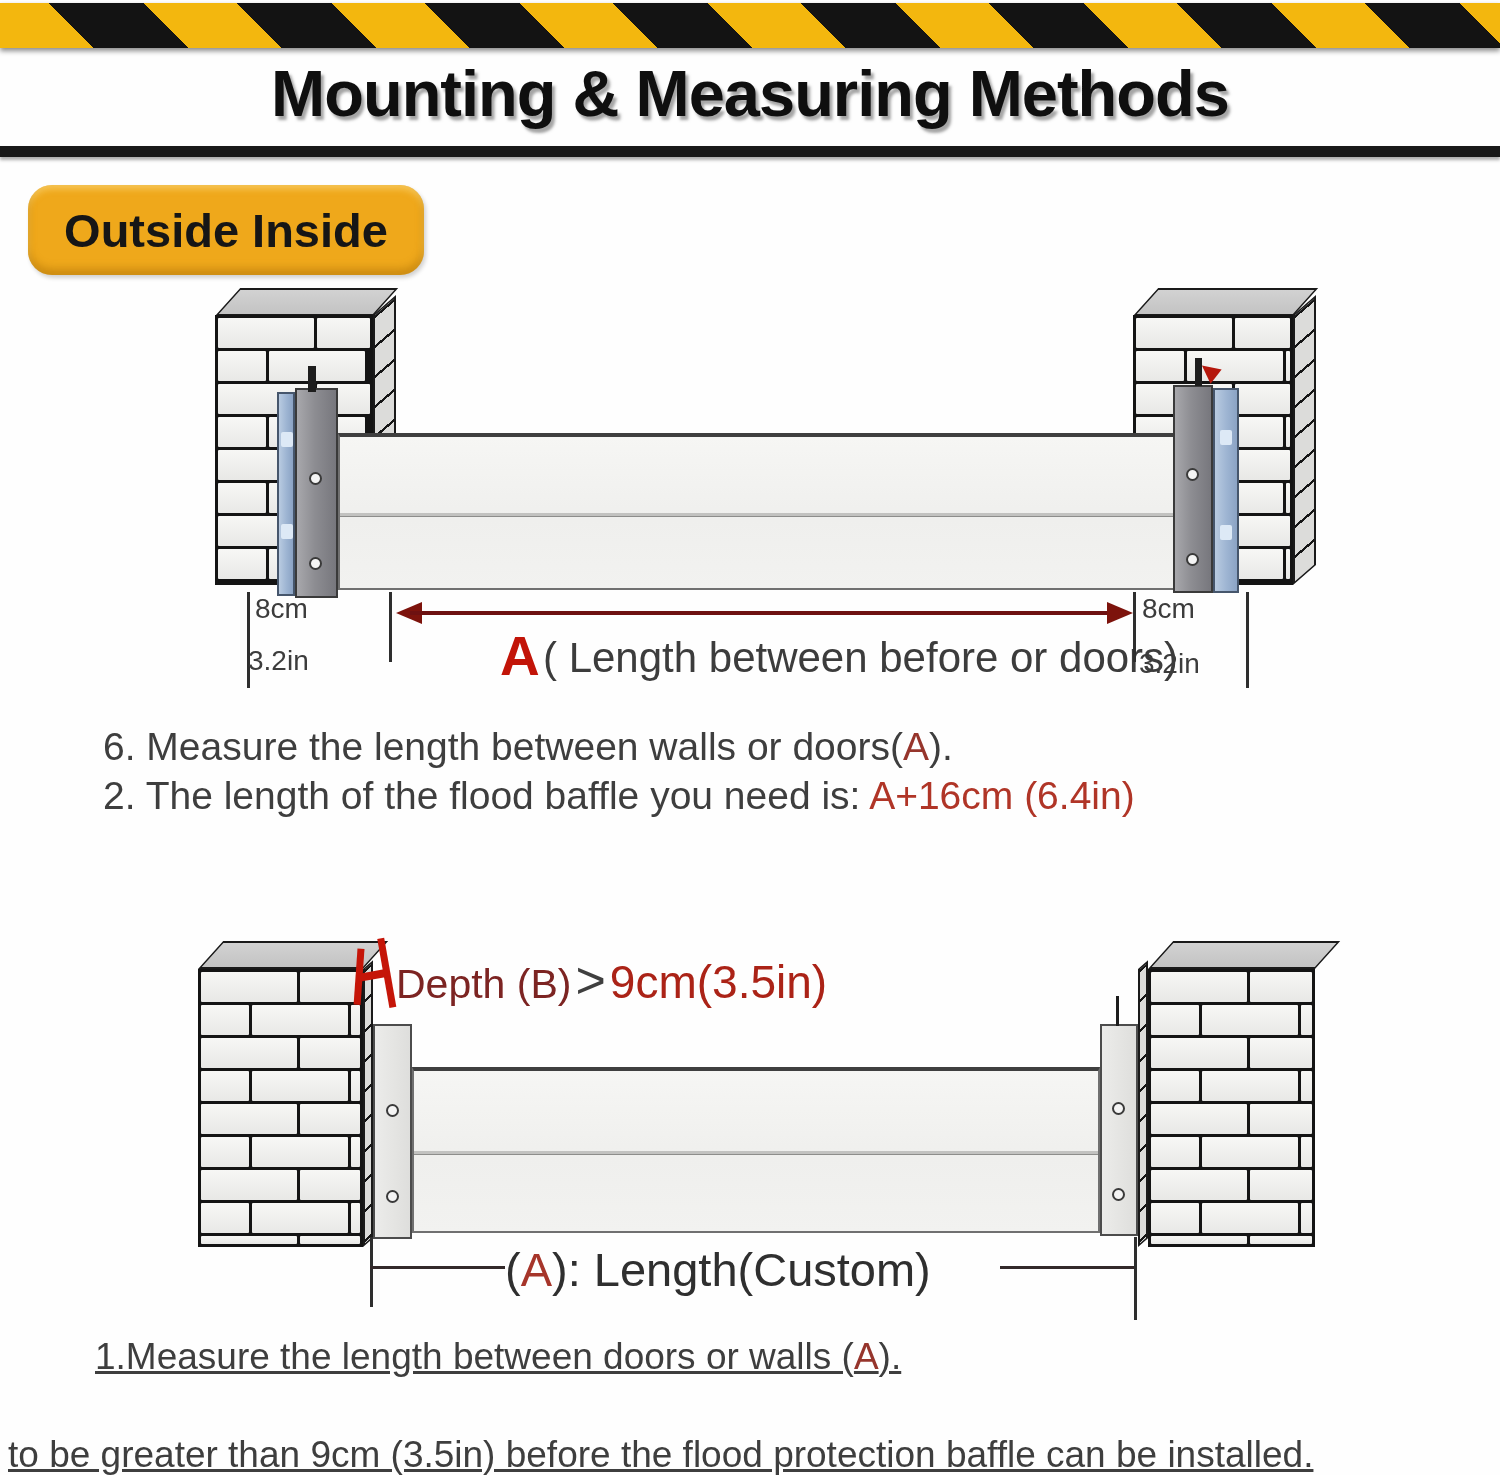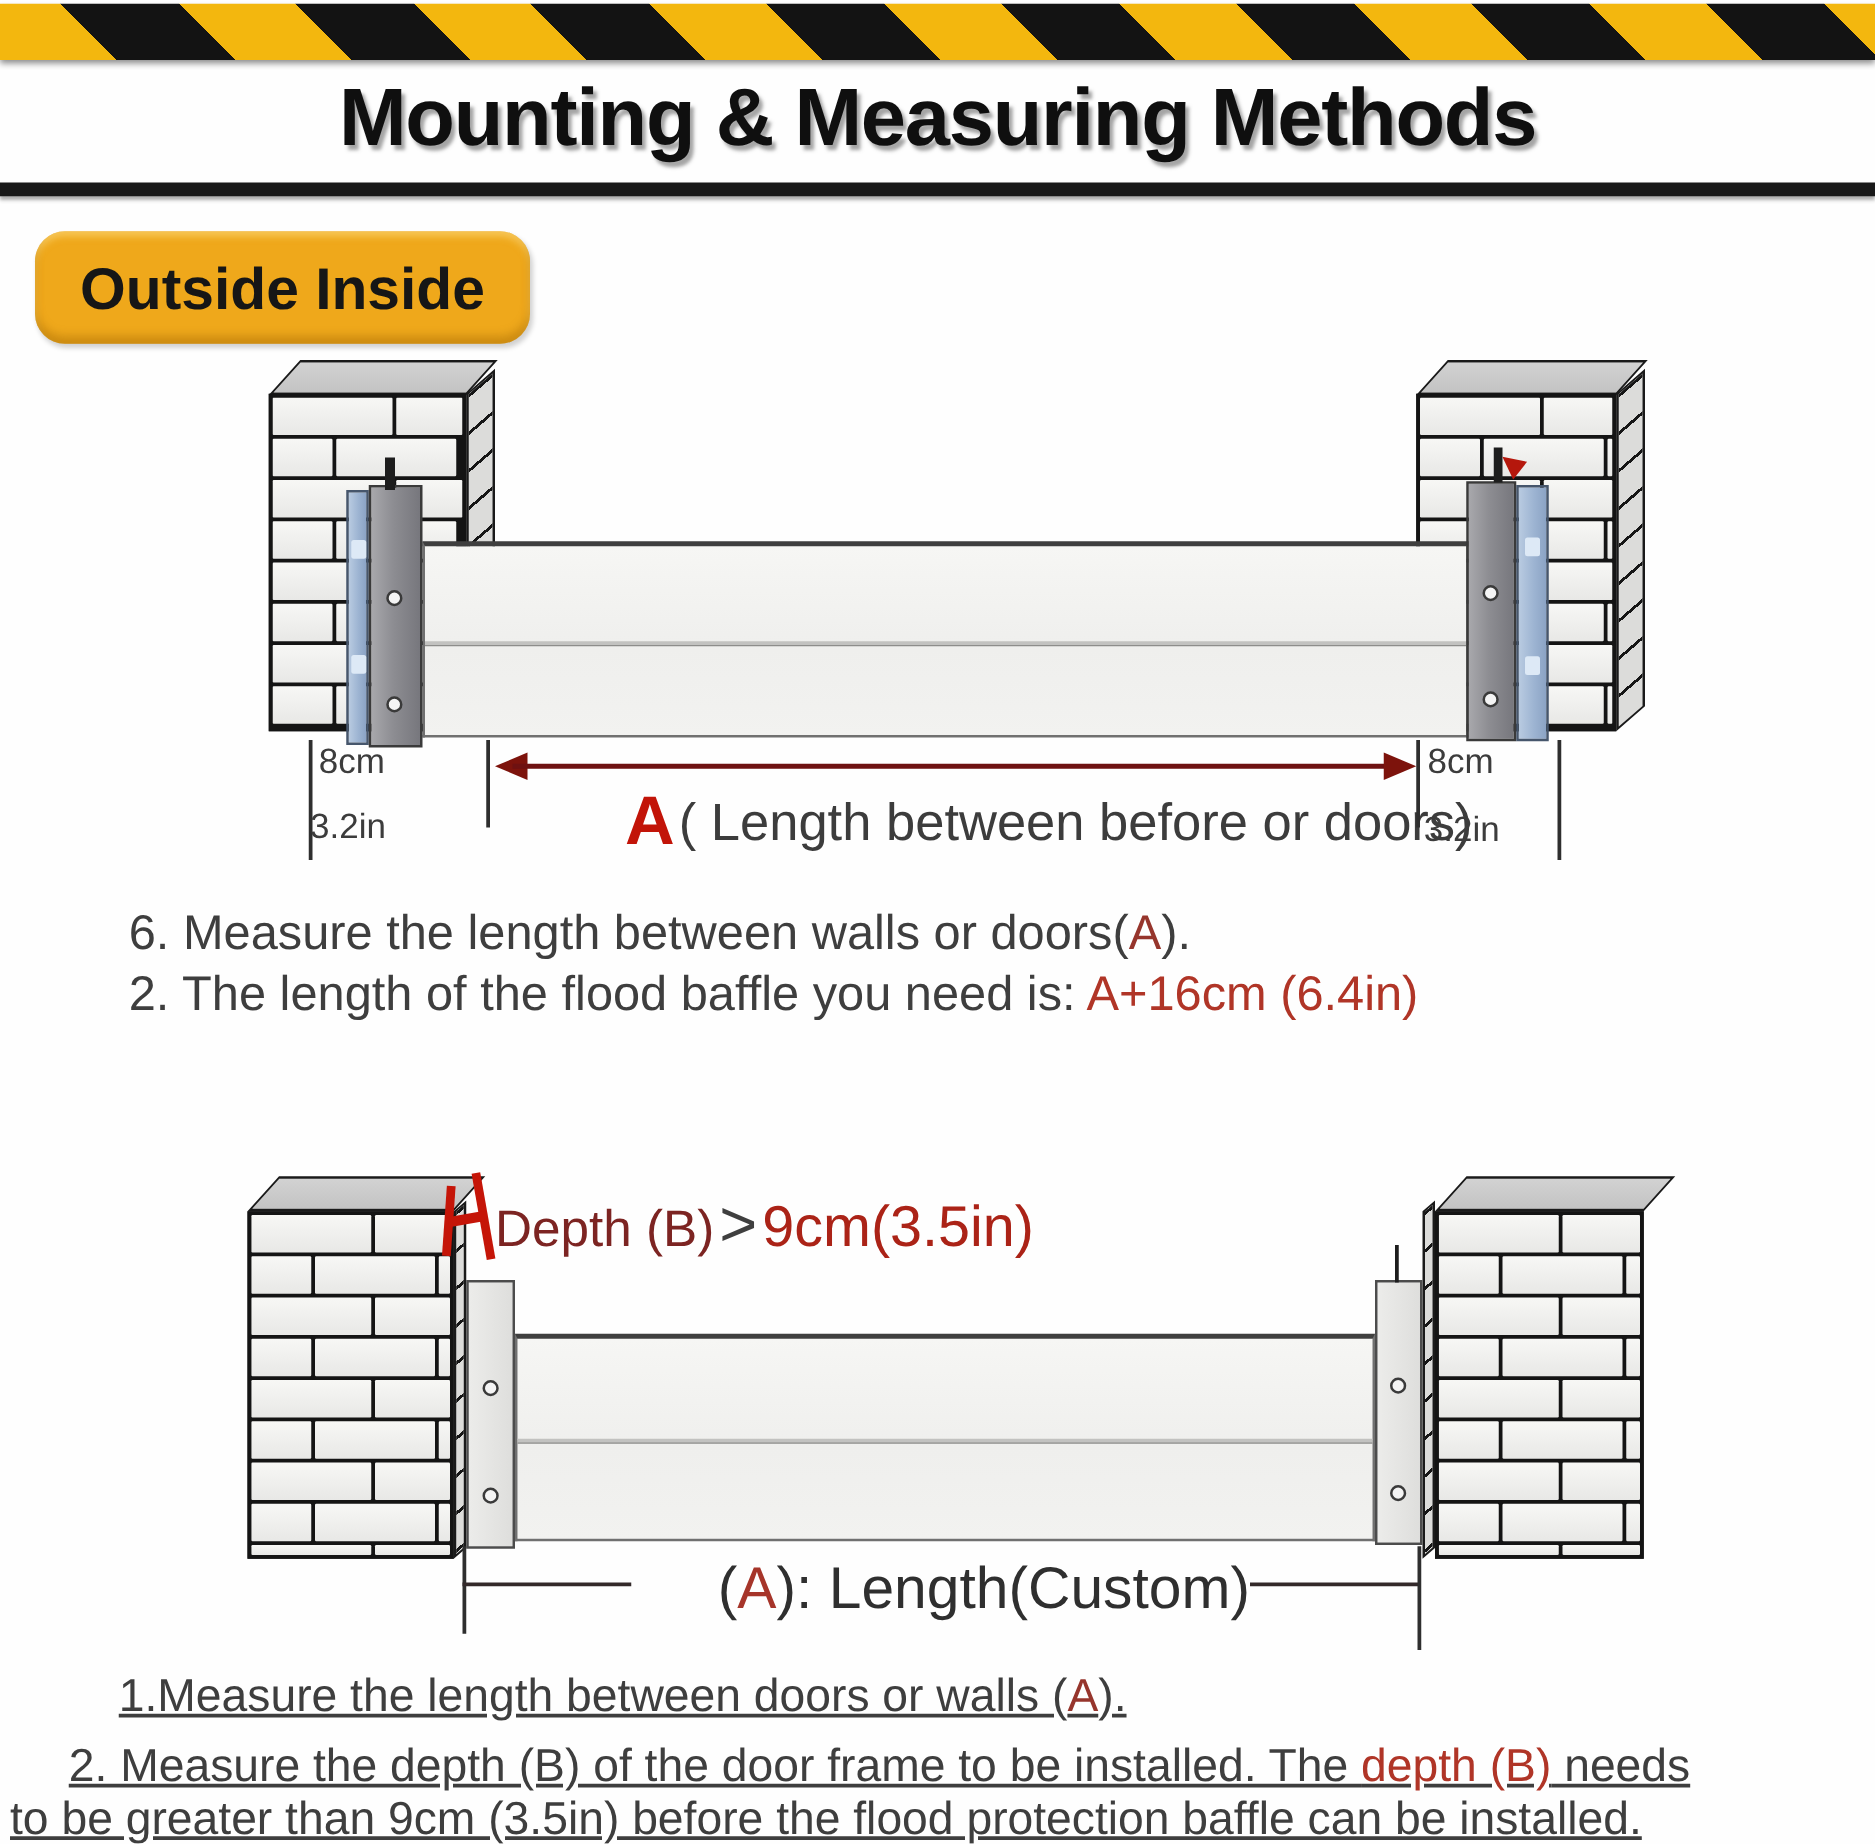--- a/index.html
+++ b/index.html
@@ -66,21 +66,21 @@
   .h-marker .bar-m { position: absolute; left: 5px; top: 31px; width: 29px; height: 8px; background: #c51508; }
 
   .arrow-tip { position: absolute; width: 0; height: 0; border-top: 9px solid transparent; border-bottom: 9px solid transparent;
     border-left: 18px solid #b5170c; transform: rotate(-142deg); z-index: 6; }
 
   .depth-note { position: absolute; left: 396px; top: 950px; display: flex; align-items: baseline; z-index: 6; white-space: nowrap; }
   .depth-note .d-label { font-size: 41px; color: var(--maroon-text,#7c2422); }
   .depth-note .d-gt { font-size: 52px; color: #3f3f3f; padding: 0 4px; }
   .depth-note .d-val { font-size: 46px; color: var(--red-text,#ab2317); }
 
-  .len-label { position: absolute; left: 505px; top: 1242px; width: 495px; text-align: right;
+  .len-label { position: absolute; left: 505px; top: 1242px; width: 495px; text-align: left;
     font-size: 47px; color: #2f2f2f; z-index: 6; white-space: nowrap; }
   .len-label .red-a { color: #a6352a; }
 
   
   .step { position: absolute; font-size: 39px; color: #3e3e3e; white-space: nowrap; z-index: 6; }
   .step .red { color: #b03527; }
   .step .red-a { color: #96352c; }
   .step-bottom { font-size: 37px; text-decoration: underline; }
 </style>
 </head>
@@ -264,18 +264,15 @@
   <div class="hline" style="left:370px;top:1266px;width:135px;"></div>
   <div class="len-label">
     <span>(</span><span class="red-a">A</span><span>): Length(Custom)</span>
   </div>
   <div class="hline" style="left:1000px;top:1266px;width:136px;"></div>
   <div class="vline" style="left:1134px;top:1237px;height:83px;"></div>
 
   <div class="step step-bottom" style="left:95px;top:1336px;">
     <span>1.Measure the length between doors or walls (</span><span class="red-a">A</span><span>).</span>
   </div>
-  <div class="step step-bottom" style="left:55px;top:1392px;">
-    <span>2. Measure the depth (B) of the door frame to be installed. The </span><span class="red">depth (B)</span><span> needs</span>
-  </div>
   <div class="step step-bottom" style="left:8px;top:1434px;">to be greater than 9cm (3.5in) before the flood protection baffle can be installed.</div>
 
 </div>
 
 </body></html>

